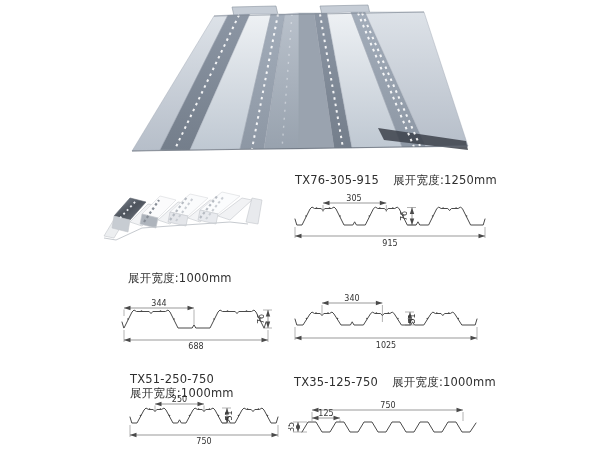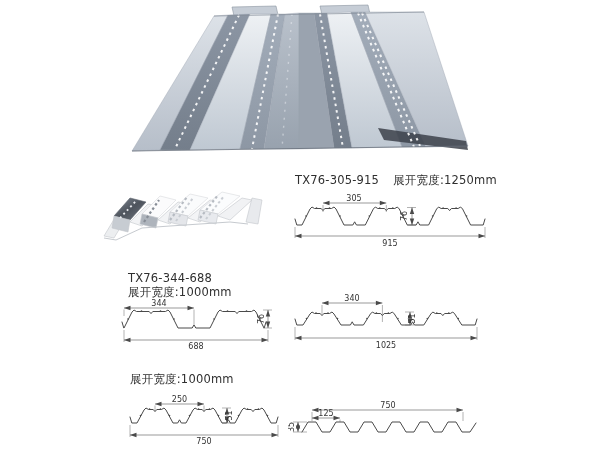--- a/index.html
+++ b/index.html
@@ -142,21 +142,20 @@
     </g>
     <g>
       <line class="extline" x1="7" y1="35" x2="7" y2="46"></line>
         <line class="extline" x1="197" y1="35" x2="197" y2="46"></line>
       <line class="dimline" x1="7" y1="44" x2="197" y2="44" marker-start="url(#arw)" marker-end="url(#arw)"></line>
       <text x="102" y="54" text-anchor="middle">915</text>
     </g>
   </svg>
 
   <div class="abs dia-title" style="left:128px;top:271px">
-    <div>TX76-344-688</div>
     <div>展开宽度:1000mm</div>
   </div>
   <svg class="abs" style="left:98px;top:296px" width="192" height="58" viewBox="0 0 192 58">
     <g>
       <path class="profile" d="M24 26 L25.8 32 L26 32 L34 16 L36 14 L38.5 15.5 L51.2 15.5 L53 17.6 L54.8 15.5 L67.5 15.5 L70 14 L72 16 L80 32 L94.2 32 L96 28.8 L97.8 32 L112 32 L120 16 L122 14 L124.5 15.5 L137.2 15.5 L139 17.6 L140.8 15.5 L153.5 15.5 L156 14 L158 16 L166 32 L166.2 32 L168 26"></path>
     <circle cx="43.5" cy="15" r="0.8" fill="#4a4a4a"></circle>
         <circle cx="62.5" cy="15" r="0.8" fill="#4a4a4a"></circle>
         <circle cx="30" cy="23" r="0.8" fill="#4a4a4a"></circle>
         <circle cx="76" cy="23" r="0.8" fill="#4a4a4a"></circle>
         <circle cx="129.5" cy="15" r="0.8" fill="#4a4a4a"></circle>
@@ -214,20 +213,21 @@
     </g>
     <g>
       <line class="extline" x1="7" y1="35" x2="7" y2="48"></line>
         <line class="extline" x1="189" y1="35" x2="189" y2="48"></line>
       <line class="dimline" x1="7" y1="46" x2="189" y2="46" marker-start="url(#arw)" marker-end="url(#arw)"></line>
       <text x="98" y="56" text-anchor="middle">1025</text>
     </g>
   </svg>
 
   <div class="abs dia-title" style="left:130px;top:372px">
+    <div>TX51-250-750</div>
     <div>展开宽度:1000mm</div>
   </div>
   <svg class="abs" style="left:96px;top:394px" width="198" height="56" viewBox="0 0 198 56">
     <g>
       <path class="profile" d="M34 23 L35.8 29 L41 29 L48 16 L50 14 L52.5 15.5 L57.2 15.5 L59 17.6 L60.8 15.5 L65.5 15.5 L68 14 L70 16 L77 29 L81.7 29 L83.5 25.8 L85.3 29 L90 29 L97 16 L99 14 L101.5 15.5 L106.2 15.5 L108 17.6 L109.8 15.5 L114.5 15.5 L117 14 L119 16 L126 29 L130.7 29 L132.5 25.8 L134.3 29 L139 29 L146 16 L148 14 L150.5 15.5 L155.2 15.5 L157 17.6 L158.8 15.5 L163.5 15.5 L166 14 L168 16 L175 29 L180.2 29 L182 23"></path>
     <circle cx="53.5" cy="15" r="0.8" fill="#4a4a4a"></circle>
         <circle cx="64.5" cy="15" r="0.8" fill="#4a4a4a"></circle>
         <circle cx="44.5" cy="21.5" r="0.8" fill="#4a4a4a"></circle>
         <circle cx="73.5" cy="21.5" r="0.8" fill="#4a4a4a"></circle>
         <circle cx="102.5" cy="15" r="0.8" fill="#4a4a4a"></circle>
@@ -252,20 +252,23 @@
       <text x="136" y="21.5" text-anchor="middle" transform="rotate(-90 136 21.5)">51</text>
     </g>
     <g>
       <line class="extline" x1="34" y1="31" x2="34" y2="43"></line>
         <line class="extline" x1="182" y1="31" x2="182" y2="43"></line>
       <line class="dimline" x1="34" y1="41" x2="182" y2="41" marker-start="url(#arw)" marker-end="url(#arw)"></line>
       <text x="108" y="50" text-anchor="middle">750</text>
     </g>
   </svg>
 
+  <div class="abs dia-title" style="left:294px;top:375px">
+    <span>TX35-125-750</span><span class="gap"></span><span>展开宽度:1000mm</span>
+  </div>
   <svg class="abs" style="left:288px;top:396px" width="202" height="54" viewBox="0 0 202 54">
     <g>
       <path class="profile" d="M14 36 L20 26 L28 26 L34 36 L42 36 L48 26 L56 26 L62 36 L70 36 L76 26 L84 26 L90 36 L98 36 L104 26 L112 26 L118 36 L126 36 L132 26 L140 26 L146 36 L154 36 L160 26 L168 26 L174 36 L182 36 L188 27"></path>
     </g>
     <g>
       <line class="extline" x1="24" y1="16" x2="24" y2="25"></line>
         <line class="extline" x1="175" y1="16" x2="175" y2="25"></line>
       <line class="dimline" x1="24" y1="14" x2="175" y2="14" marker-start="url(#arw)" marker-end="url(#arw)"></line>
       <text x="100" y="11.5" text-anchor="middle">750</text>
     </g>

